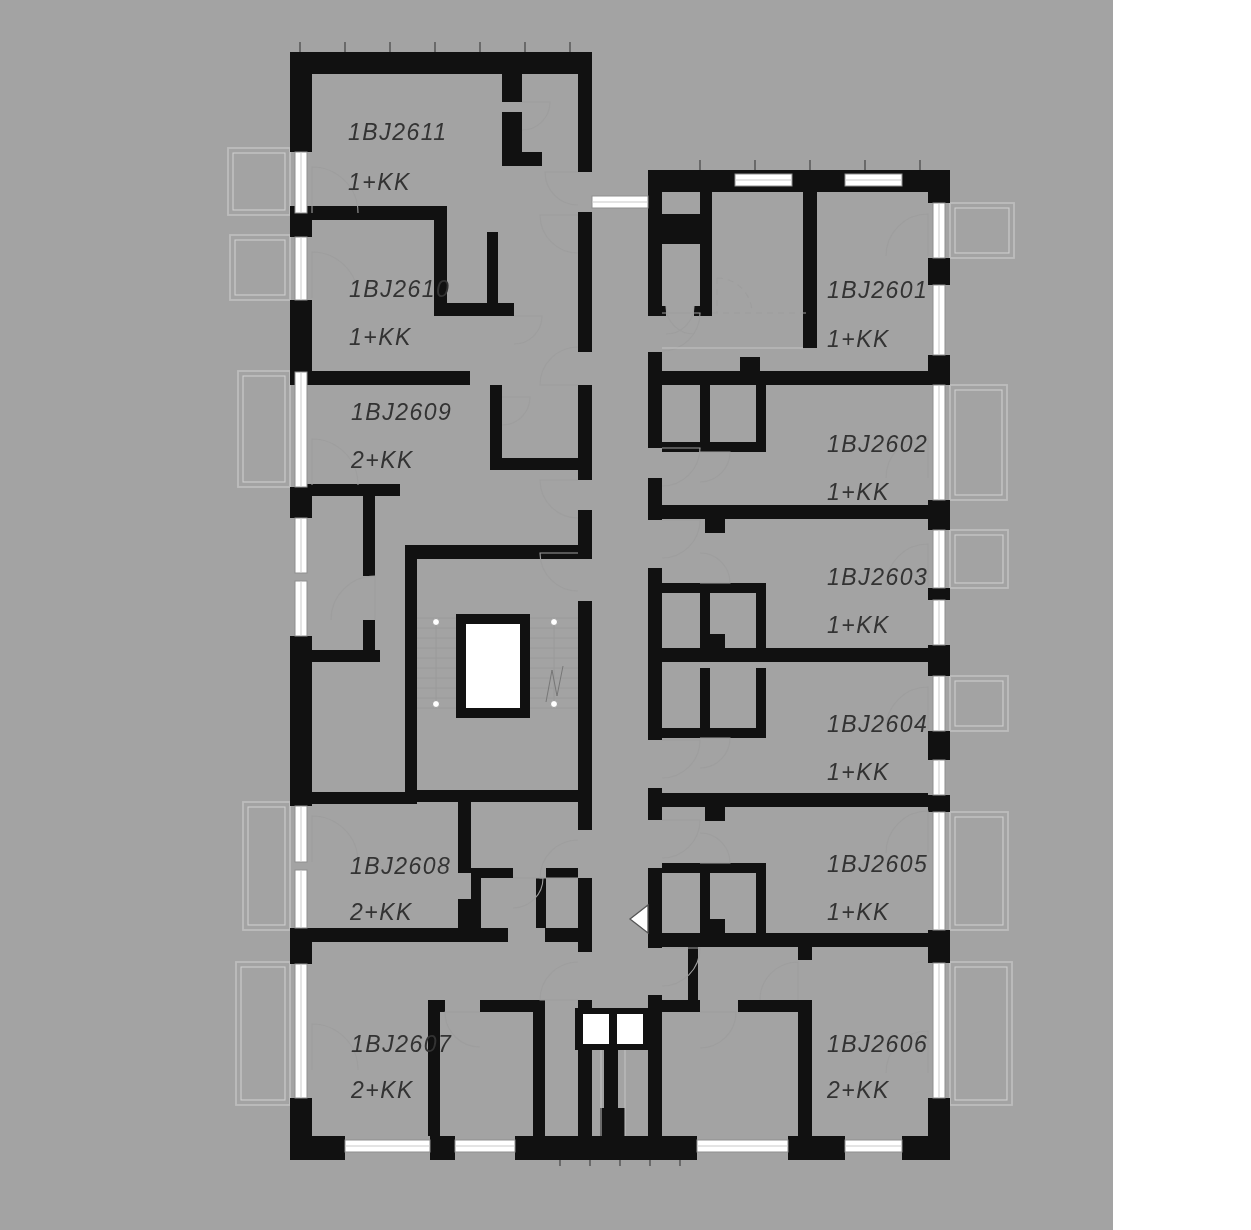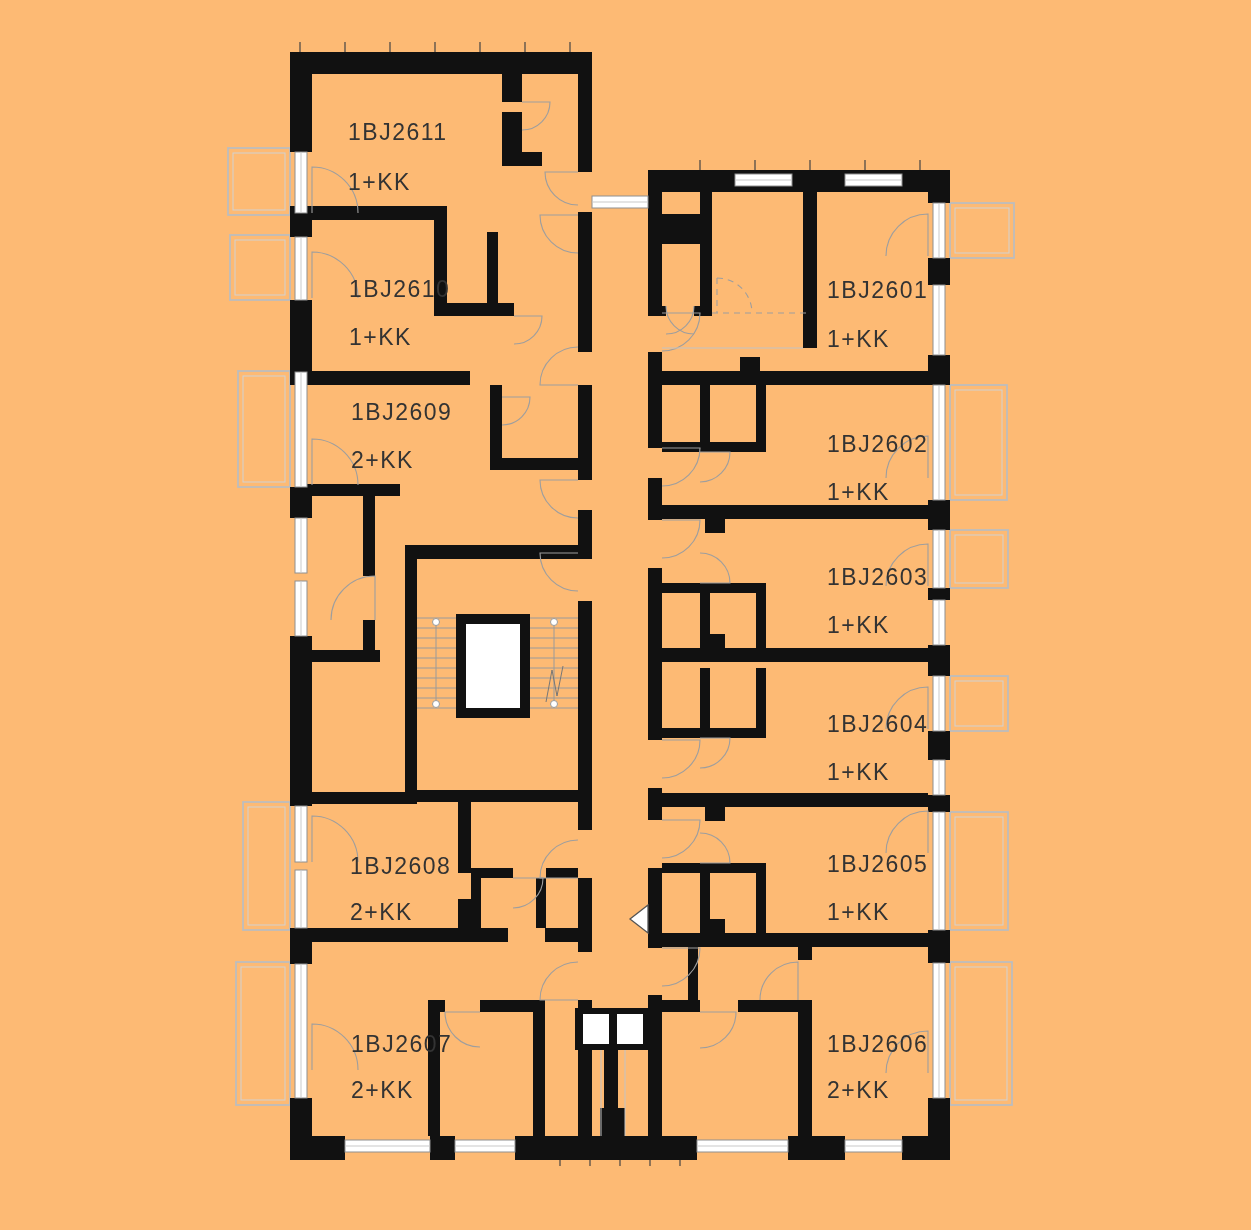--- a/index.html
+++ b/index.html
@@ -1,16 +1,16 @@
 <!DOCTYPE html>
 <html><head>
 <meta charset="utf-8">
 <style>
   html,body{margin:0;padding:0;background:#fff;}
-  #stage{position:relative;width:1251px;height:1230px;background:#fdba74;overflow:hidden;}
+  #stage{position:relative;width:1113px;height:1230px;background:#a3a3a3;overflow:hidden;font-style:italic;}
   svg{position:absolute;left:0;top:0;}
   .wall{fill:#111111;stroke:none;}
   .white{fill:#ffffff;stroke:none;}
   .win{fill:#ffffff;stroke:#8f8f8f;stroke-width:1;}
   .winline{stroke:#c9c9c9;stroke-width:1;}
   .bal{fill:none;stroke:#bdbdbd;stroke-width:1.8;}
   .bal2{fill:none;stroke:#d2d2d2;stroke-width:1;}
   .door{fill:none;stroke:#9e9e9e;stroke-width:1.1;}
   .dash{fill:none;stroke:#9e9e9e;stroke-width:1.1;stroke-dasharray:6 5;}
   .tread{stroke:#9a9a9a;stroke-width:1;}

